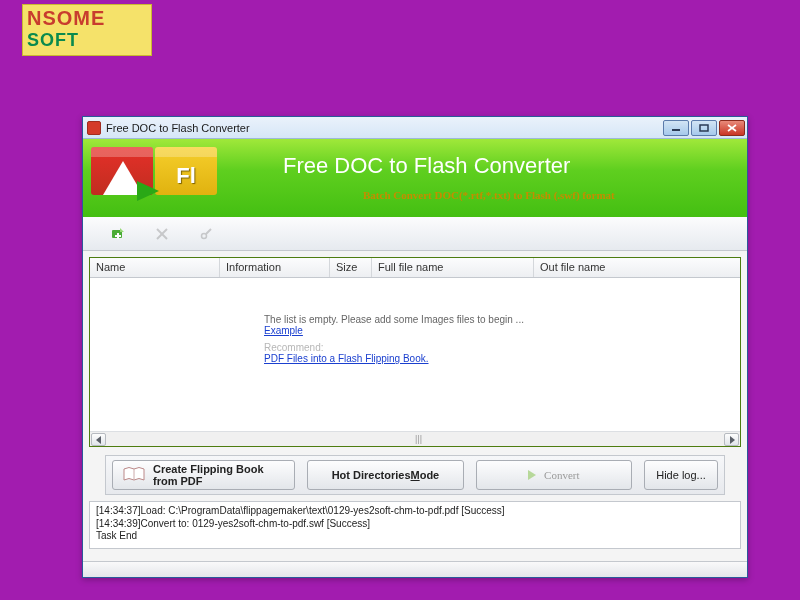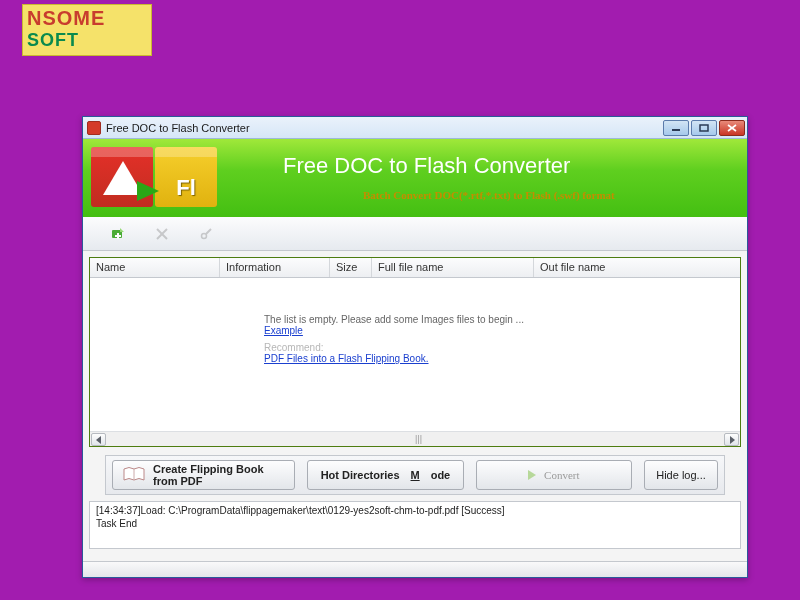--- a/index.html
+++ b/index.html
@@ -52,21 +52,21 @@
 .win-btn svg { display: block; }
 
 
 .banner {
   height: 78px;
   background: linear-gradient(180deg, #a0e83a 0%, #5fcf1f 40%, #44bf12 100%);
   position: relative;
   overflow: hidden;
 }
 .banner-logos { position: absolute; top: 8px; left: 8px; display: flex; }
-.tile { width: 62px; height: 60px; border-radius: 3px; position: relative; margin-right: 2px; }
+.tile { width: 62px; height: 48px; border-radius: 3px; position: relative; margin-right: 2px; }
 .tile .bar { position: absolute; top: 0; left: 0; right: 0; height: 10px; background: rgba(255,255,255,0.25); border-radius: 3px 3px 0 0; }
 .tile.pdf { background: linear-gradient(180deg, #e53029 0%, #c12d20 100%); }
 .tile.pdf .tri {
   position: absolute; top: 14px; left: 12px;
   width: 0; height: 0;
   border-left: 20px solid transparent; border-right: 20px solid transparent;
   border-bottom: 34px solid #fff;
 }
 .tile.fl { background: linear-gradient(180deg, #f6cf2c 0%, #e0b20f 100%); }
 .tile.fl .fl-label { position: absolute; bottom: 6px; left: 0; right: 0; text-align: center; color: #fff; font-weight: bold; font-size: 22px; text-shadow: 1px 1px 1px #7a6000; }
@@ -139,21 +139,21 @@
 }
 .big-btn {
   height: 30px;
   background: linear-gradient(180deg, #fdfdfe, #e3e6ea);
   border: 1px solid #a9adb4; border-radius: 3px;
   display: flex; align-items: center; justify-content: center;
   font-size: 11px; color: #222; cursor: pointer;
   padding: 0 10px;
 }
 .big-btn.wide { flex: 1.2; }
-.big-btn.mid  { flex: 1; font-weight: bold; gap: 11px; }
+.big-btn.mid  { flex: 1; font-weight: bold; }
 .big-btn.mid .ul { text-decoration: underline; }
 .big-btn.conv { flex: 1; color: #9a9a9a; font-family: Liberation Serif, serif; }
 .big-btn.conv .play { width: 0;height:0;border-top:5px solid transparent;border-bottom:5px solid transparent;border-left:8px solid #b7d89a;margin-right:8px; }
 .big-btn.small { width: 74px; }
 .btn-icon { margin-right: 8px; }
 
 
 .log-box {
   margin: 6px 6px 0;
   height: 48px;
@@ -292,19 +292,20 @@
       </div>
       <div class="big-btn conv">
         <span class="play"></span>
         <span>Convert</span>
       </div>
       <div class="big-btn small">Hide log...</div>
     </div>
 
     <div class="log-box">
       <div>[14:34:37]Load: C:\ProgramData\flippagemaker\text\0129-yes2soft-chm-to-pdf.pdf [Success]</div>
+      <div>[14:34:39]Convert to: 0129-yes2soft-chm-to-pdf.swf [Success]</div>
       <div>Task End</div>
     </div>
 
     <div class="status-bar"></div>
   </div>
 
 </div>
 
 </body></html>

